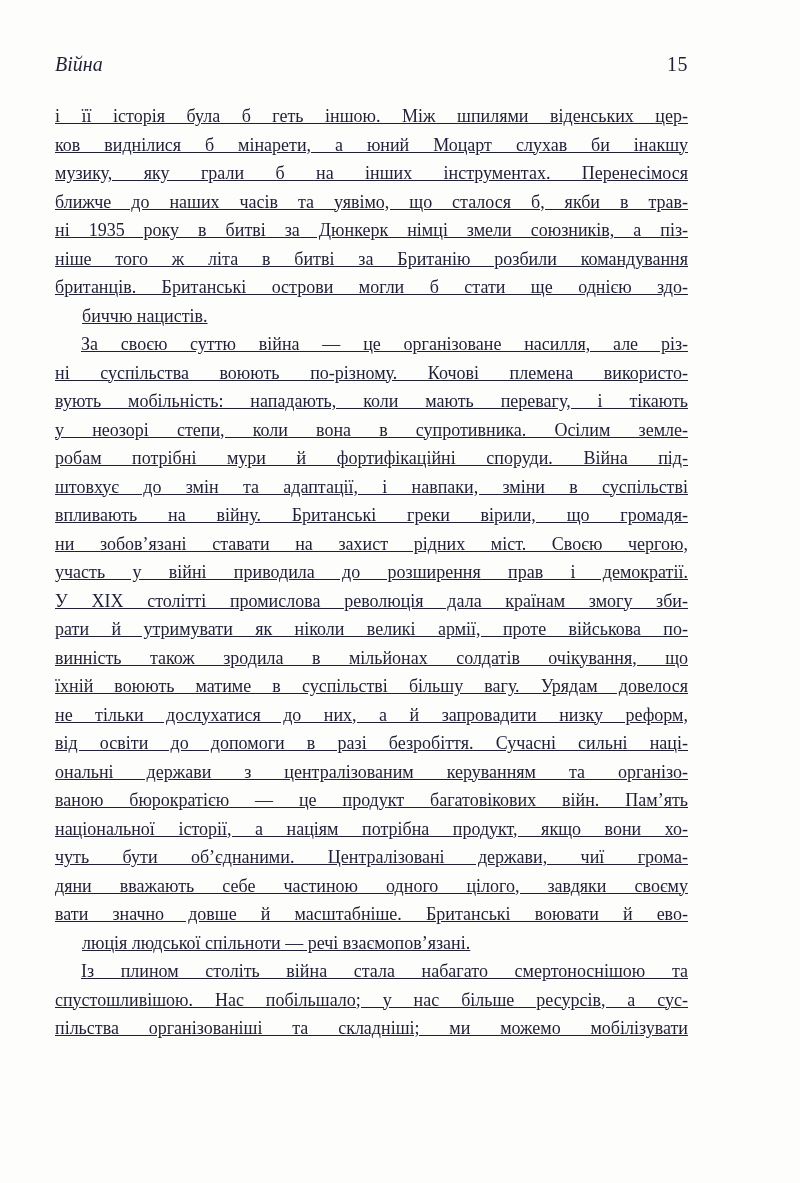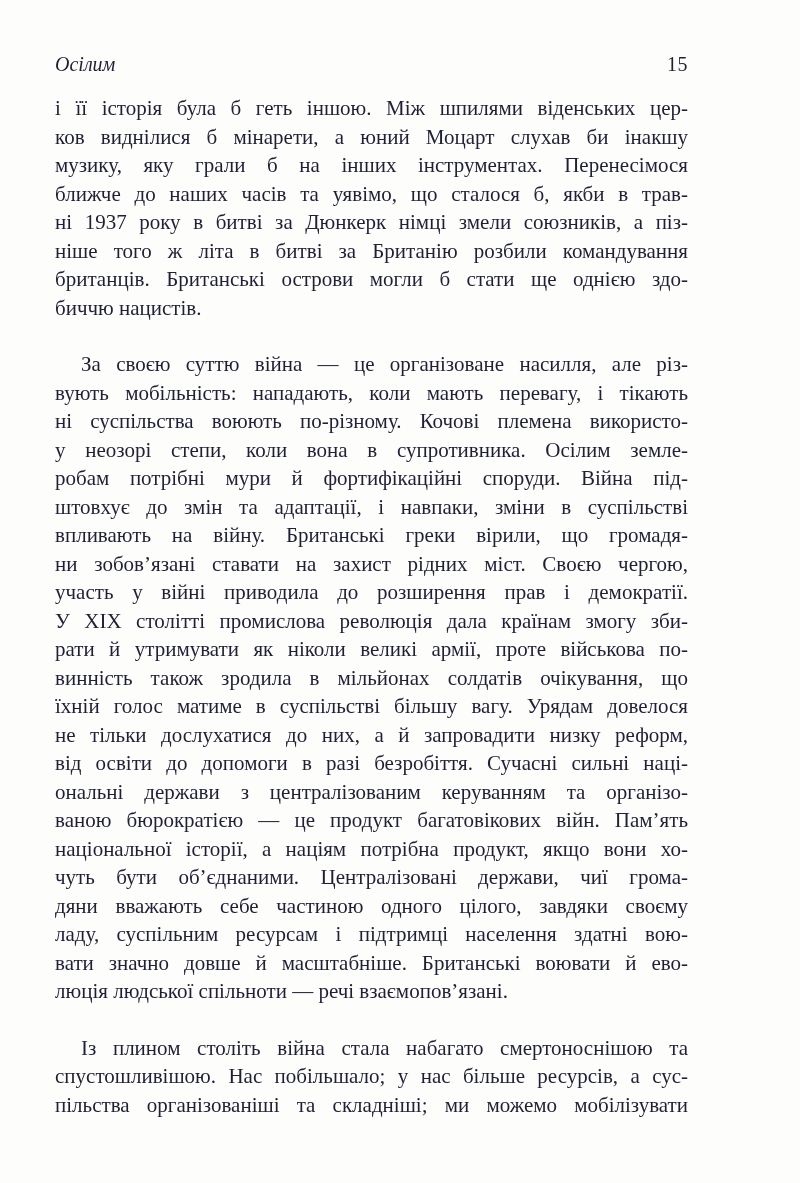--- a/index.html
+++ b/index.html
@@ -29,86 +29,86 @@
   }
   .chapter-title {
     font-style: italic;
   }
   .page-number {
     letter-spacing: 0.5px;
   }
   .body-text {
     position: absolute;
     left: 55px;
-    top: 94px;
+    top: 102px;
     width: 633px;
-    font-size: 21px;
+    font-size: 18px;
     line-height: 28.5px;
     font-weight: 500;
+    text-decoration: underline;
   }
   .para {
     margin: 0;
     padding: 0;
   }
   .line {
     text-align: justify;
     text-align-last: justify;
     -moz-text-align-last: justify;
     white-space: normal;
   }
   .line.flush {
     text-align-last: left;
+    margin-left: 27px;
     -moz-text-align-last: left;
   }
   .para.indented .line:first-child {
     text-indent: 26px;
-    margin-top: 28px;
   }
 </style>
 </head>
 <body>
 
 <div class="page" style="--ink: #1f1f36; --paper: #fdfdfc;">
   <div class="running-header">
-    <span class="chapter-title">Осілим</span>
+    <span class="chapter-title">Війна</span>
     <span class="page-number">15</span>
   </div>
   <div class="body-text">
       <div class="para">
         <div class="line">і її історія була б геть іншою. Між шпилями віденських цер-</div>
         <div class="line">ков виднілися б мінарети, а юний Моцарт слухав би інакшу</div>
         <div class="line">музику, яку грали б на інших інструментах. Перенесімося</div>
         <div class="line">ближче до наших часів та уявімо, що сталося б, якби в трав-</div>
-        <div class="line">ні 1937 року в битві за Дюнкерк німці змели союзників, а піз-</div>
+        <div class="line">ні 1935 року в битві за Дюнкерк німці змели союзників, а піз-</div>
         <div class="line">ніше того ж літа в битві за Британію розбили командування</div>
         <div class="line">британців. Британські острови могли б стати ще однією здо-</div>
         <div class="line flush">биччю нацистів.</div>
       </div>
       <div class="para indented">
         <div class="line">За своєю суттю війна — це організоване насилля, але різ-</div>
+        <div class="line">ні суспільства воюють по-різному. Кочові племена використо-</div>
         <div class="line">вують мобільність: нападають, коли мають перевагу, і тікають</div>
-        <div class="line">ні суспільства воюють по-різному. Кочові племена використо-</div>
         <div class="line">у неозорі степи, коли вона в супротивника. Осілим земле-</div>
         <div class="line">робам потрібні мури й фортифікаційні споруди. Війна під-</div>
         <div class="line">штовхує до змін та адаптації, і навпаки, зміни в суспільстві</div>
         <div class="line">впливають на війну. Британські греки вірили, що громадя-</div>
         <div class="line">ни зобов’язані ставати на захист рідних міст. Своєю чергою,</div>
         <div class="line">участь у війні приводила до розширення прав і демократії.</div>
         <div class="line">У XIX столітті промислова революція дала країнам змогу зби-</div>
         <div class="line">рати й утримувати як ніколи великі армії, проте військова по-</div>
         <div class="line">винність також зродила в мільйонах солдатів очікування, що</div>
-        <div class="line">їхній голос матиме в суспільстві більшу вагу. Урядам довелося</div>
+        <div class="line">їхній воюють матиме в суспільстві більшу вагу. Урядам довелося</div>
         <div class="line">не тільки дослухатися до них, а й запровадити низку реформ,</div>
         <div class="line">від освіти до допомоги в разі безробіття. Сучасні сильні наці-</div>
         <div class="line">ональні держави з централізованим керуванням та організо-</div>
         <div class="line">ваною бюрократією — це продукт багатовікових війн. Пам’ять</div>
         <div class="line">національної історії, а націям потрібна продукт, якщо вони хо-</div>
         <div class="line">чуть бути об’єднаними. Централізовані держави, чиї грома-</div>
         <div class="line">дяни вважають себе частиною одного цілого, завдяки своєму</div>
-        <div class="line">ладу, суспільним ресурсам і підтримці населення здатні вою-</div>
         <div class="line">вати значно довше й масштабніше. Британські воювати й ево-</div>
         <div class="line flush">люція людської спільноти — речі взаємопов’язані.</div>
       </div>
       <div class="para indented">
         <div class="line">Із плином століть війна стала набагато смертоноснішою та</div>
         <div class="line">спустошливішою. Нас побільшало; у нас більше ресурсів, а сус-</div>
         <div class="line">пільства організованіші та складніші; ми можемо мобілізувати</div>
       </div>
     </div>
 </div>

